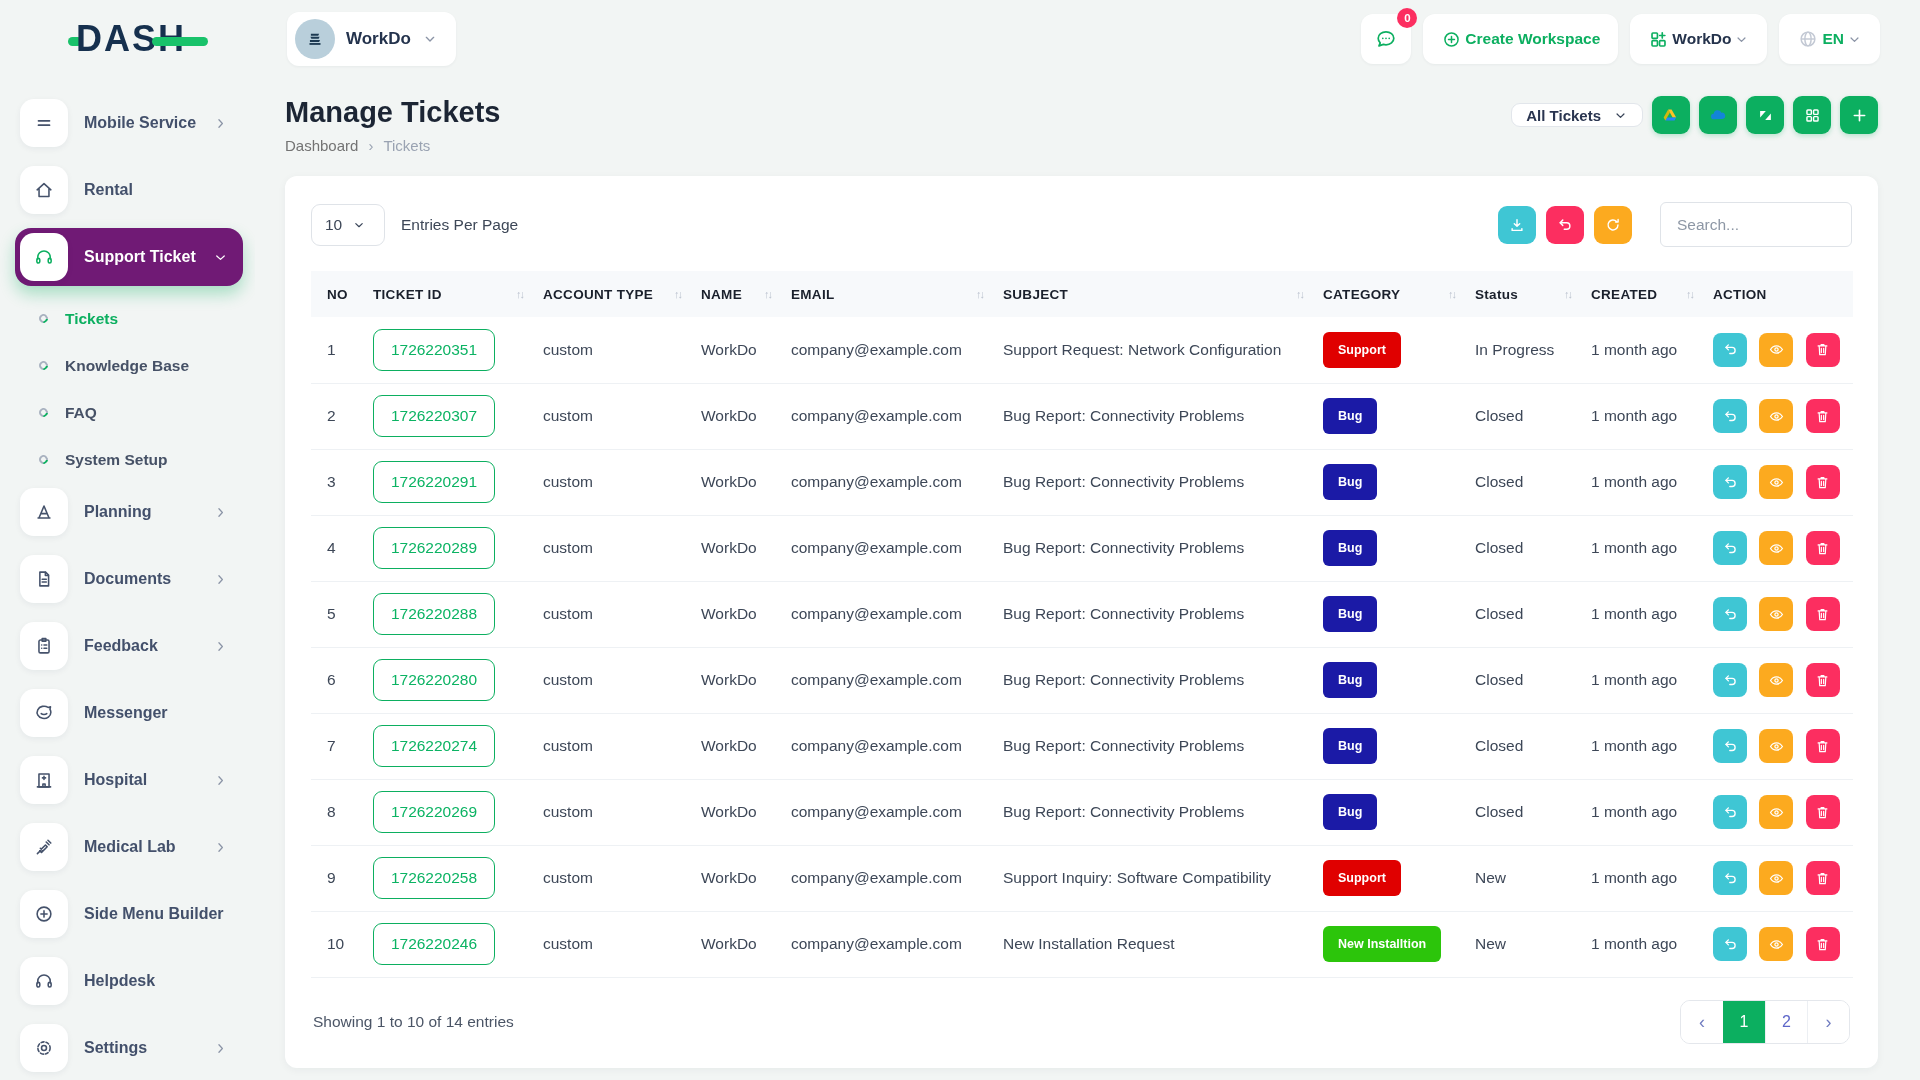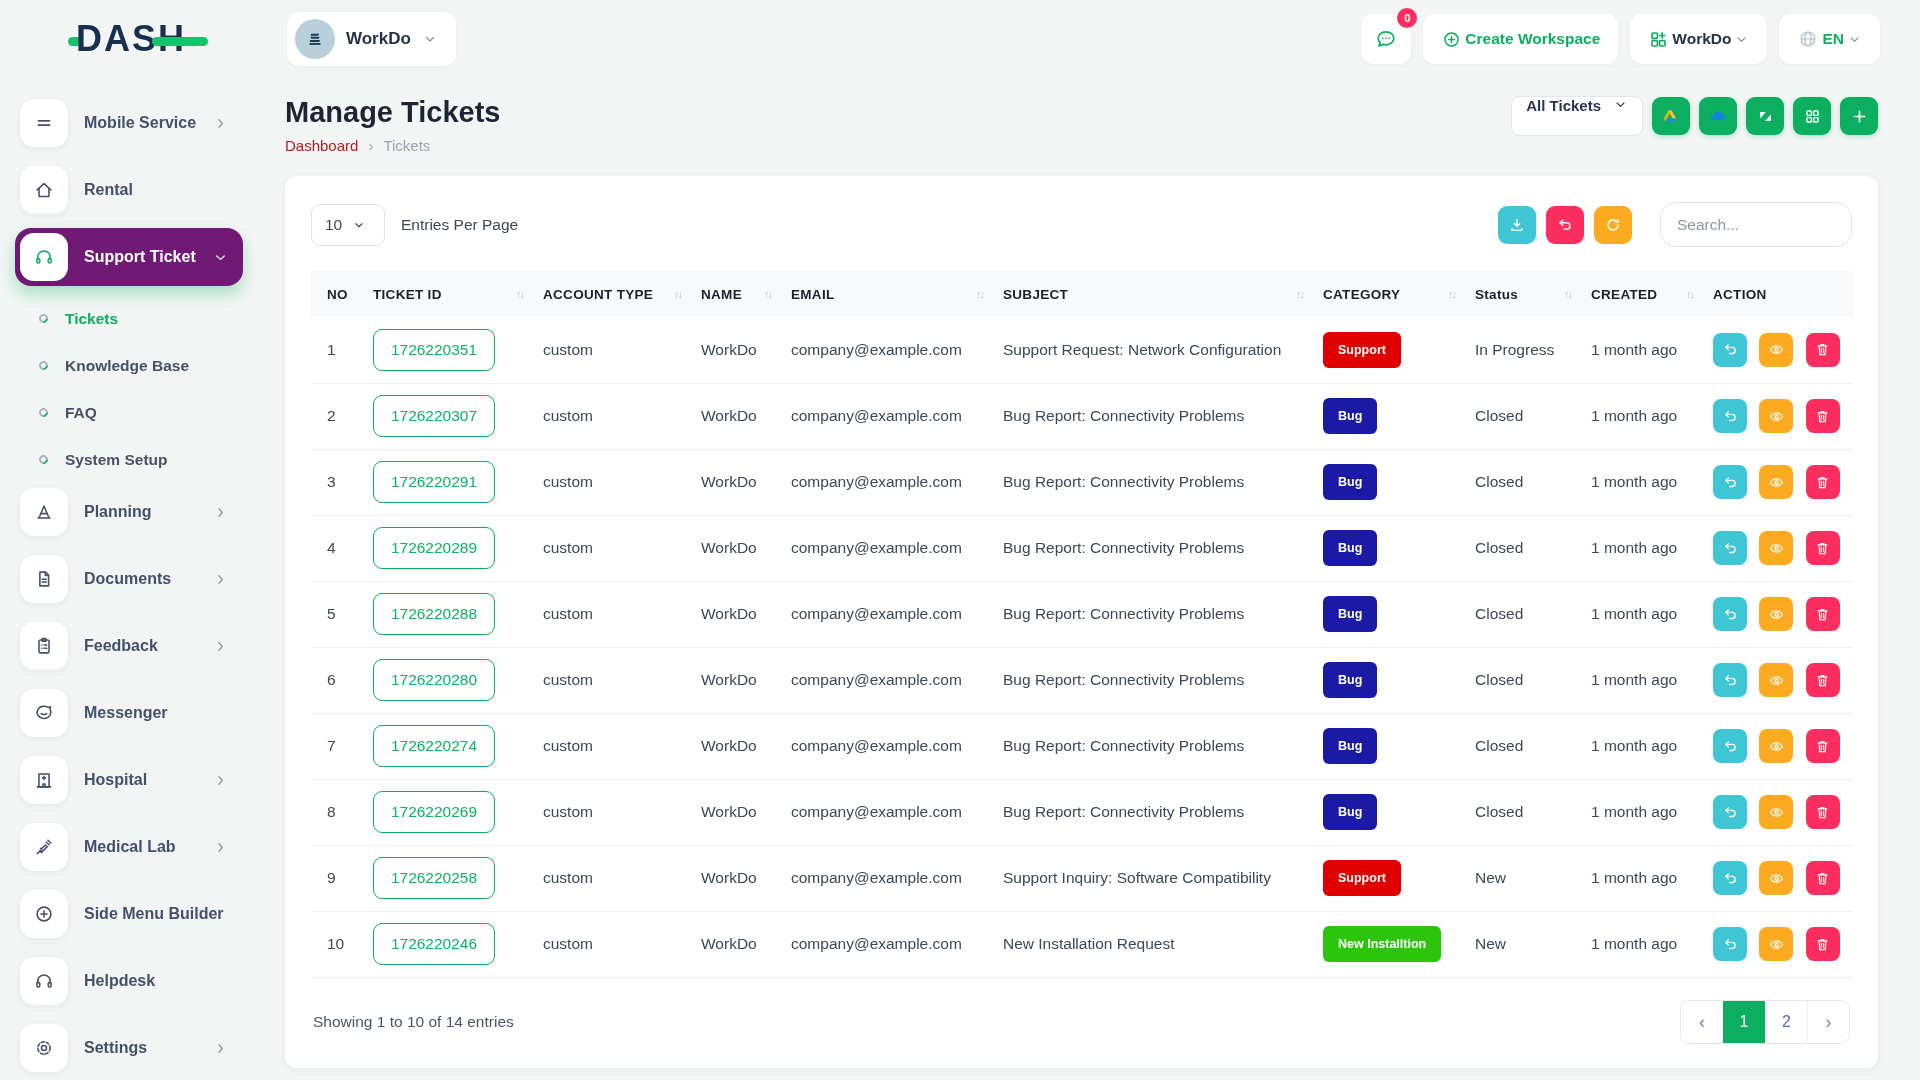--- a/index.html
+++ b/index.html
@@ -42,37 +42,37 @@
   .ssub { display:flex; align-items:center; height:47px; padding-left:24px; cursor:pointer; }
   .ssub .ring { width:9px; height:9px; border:2px solid #a9b2c0; border-bottom-color:#0CAF60; border-radius:50%; transform:rotate(-40deg); }
   .ssub .lbl { margin-left:17px; font-size:15.5px; font-weight:600; color:#465166; }
   .ssub.active .lbl { color:#0CAF60; }
 
   
   .main { position:absolute; left:255px; top:78px; right:0; bottom:0; padding:18px 42px 0 30px; }
   .page-head { display:flex; justify-content:space-between; align-items:flex-start; }
   .page-title { font-size:29px; font-weight:700; color:#1c2534; }
   .breadcrumb { margin-top:8px; font-size:15px; display:flex; gap:10px; align-items:center; }
-  .breadcrumb .home { color:#b91c1c; cursor:pointer; }
+  .breadcrumb .home { color:#737373; cursor:pointer; }
   .breadcrumb .sep { color:#9aa3b2; }
   .breadcrumb .cur { color:#9aa3b2; }
 
   .head-controls { display:flex; align-items:center; gap:9px; }
-  .select-pill { height:40px; background:#fff; border:1px solid #e2e6eb; border-radius:9px; display:flex; align-items:flex-start; gap:12px; padding:0 14px; font-size:15px; font-weight:600; color:#2a3550; cursor:pointer; }
+  .select-pill { height:24px; background:#fff; border:1px solid #e2e6eb; border-radius:9px; display:flex; align-items:center; gap:12px; padding:0 14px; font-size:15px; font-weight:600; color:#2a3550; cursor:pointer; }
   .sq-btn { width:38px; height:38px; border:none; border-radius:9px; background:#0CAF60; display:grid; place-items:center; cursor:pointer; color:#fff; box-shadow:0 2px 5px rgba(12,175,96,.25); }
 
   
   .card { margin-top:22px; background:#fff; border-radius:12px; box-shadow:0 2px 8px rgba(25,39,60,.05); padding:26px 26px 14px; height:892px; display:flex; flex-direction:column; }
   .toolbar { display:flex; align-items:center; }
   .entries-select { height:42px; min-width:74px; background:#fff; border:1px solid #dfe3e8; border-radius:9px; display:flex; align-items:center; gap:10px; padding:0 13px; font-size:15.5px; color:#3d4757; cursor:pointer; }
   .entries-label { margin-left:16px; font-size:15.5px; color:#3d4757; }
   .toolbar-right { margin-left:auto; display:flex; align-items:center; gap:10px; }
   .tool-btn { width:38px; height:38px; border:none; border-radius:9px; display:grid; place-items:center; cursor:pointer; color:#fff; }
   .bg-cyan { background:#3fc6d4; } .bg-pink { background:#fc2e60; } .bg-orange { background:#fcaa1f; }
-  .search-input { width:192px; height:45px; margin-left:18px; border:1px solid #dfe3e8; border-radius:16px; padding:0 16px; font-size:15.5px; color:#3d4757; outline:none; font-family:"Liberation Sans",sans-serif; }
+  .search-input { width:192px; height:45px; margin-left:18px; border:1px solid #dfe3e8; border-radius:6px; padding:0 16px; font-size:15.5px; color:#3d4757; outline:none; font-family:"Liberation Sans",sans-serif; }
   .search-input::placeholder { color:#8d97a5; }
 
   table { width:100%; border-collapse:collapse; table-layout:fixed; margin-top:24px; }
   thead th { background:#f7f9fb; height:46px; font-size:13.5px; font-weight:700; color:#1a202c; text-align:left; padding:0 10px; letter-spacing:.3px; }
   thead th .th-inner { display:flex; align-items:center; justify-content:space-between; }
   thead th:first-child { padding-left:16px; }
   .sort-glyph { font-size:11px; color:#bcc3cf; letter-spacing:-2px; font-weight:400; }
   tbody td { height:66px; border-bottom:1px solid #eef1f4; font-size:15.5px; color:#3d4757; padding:0 10px; white-space:nowrap; overflow:hidden; }
   tbody td:first-child { padding-left:16px; }
   .ticket-id { width:122px; height:42px; background:#fff; border:1.6px solid #0CAF60; color:#0bb363; border-radius:9px; font-size:15.5px; cursor:pointer; font-family:"Liberation Sans",sans-serif; }

